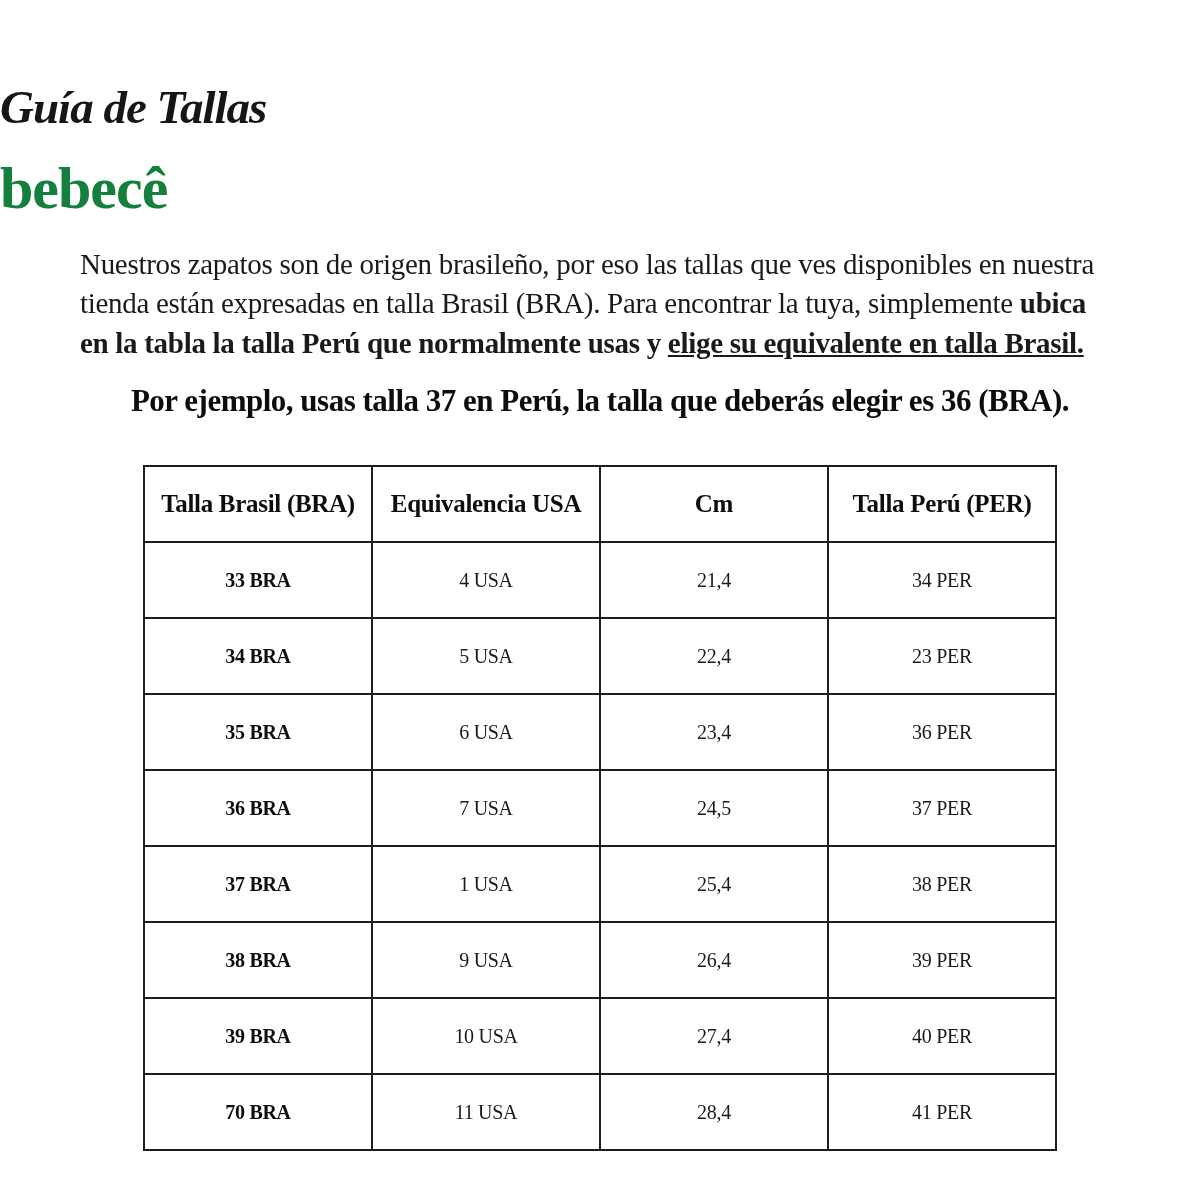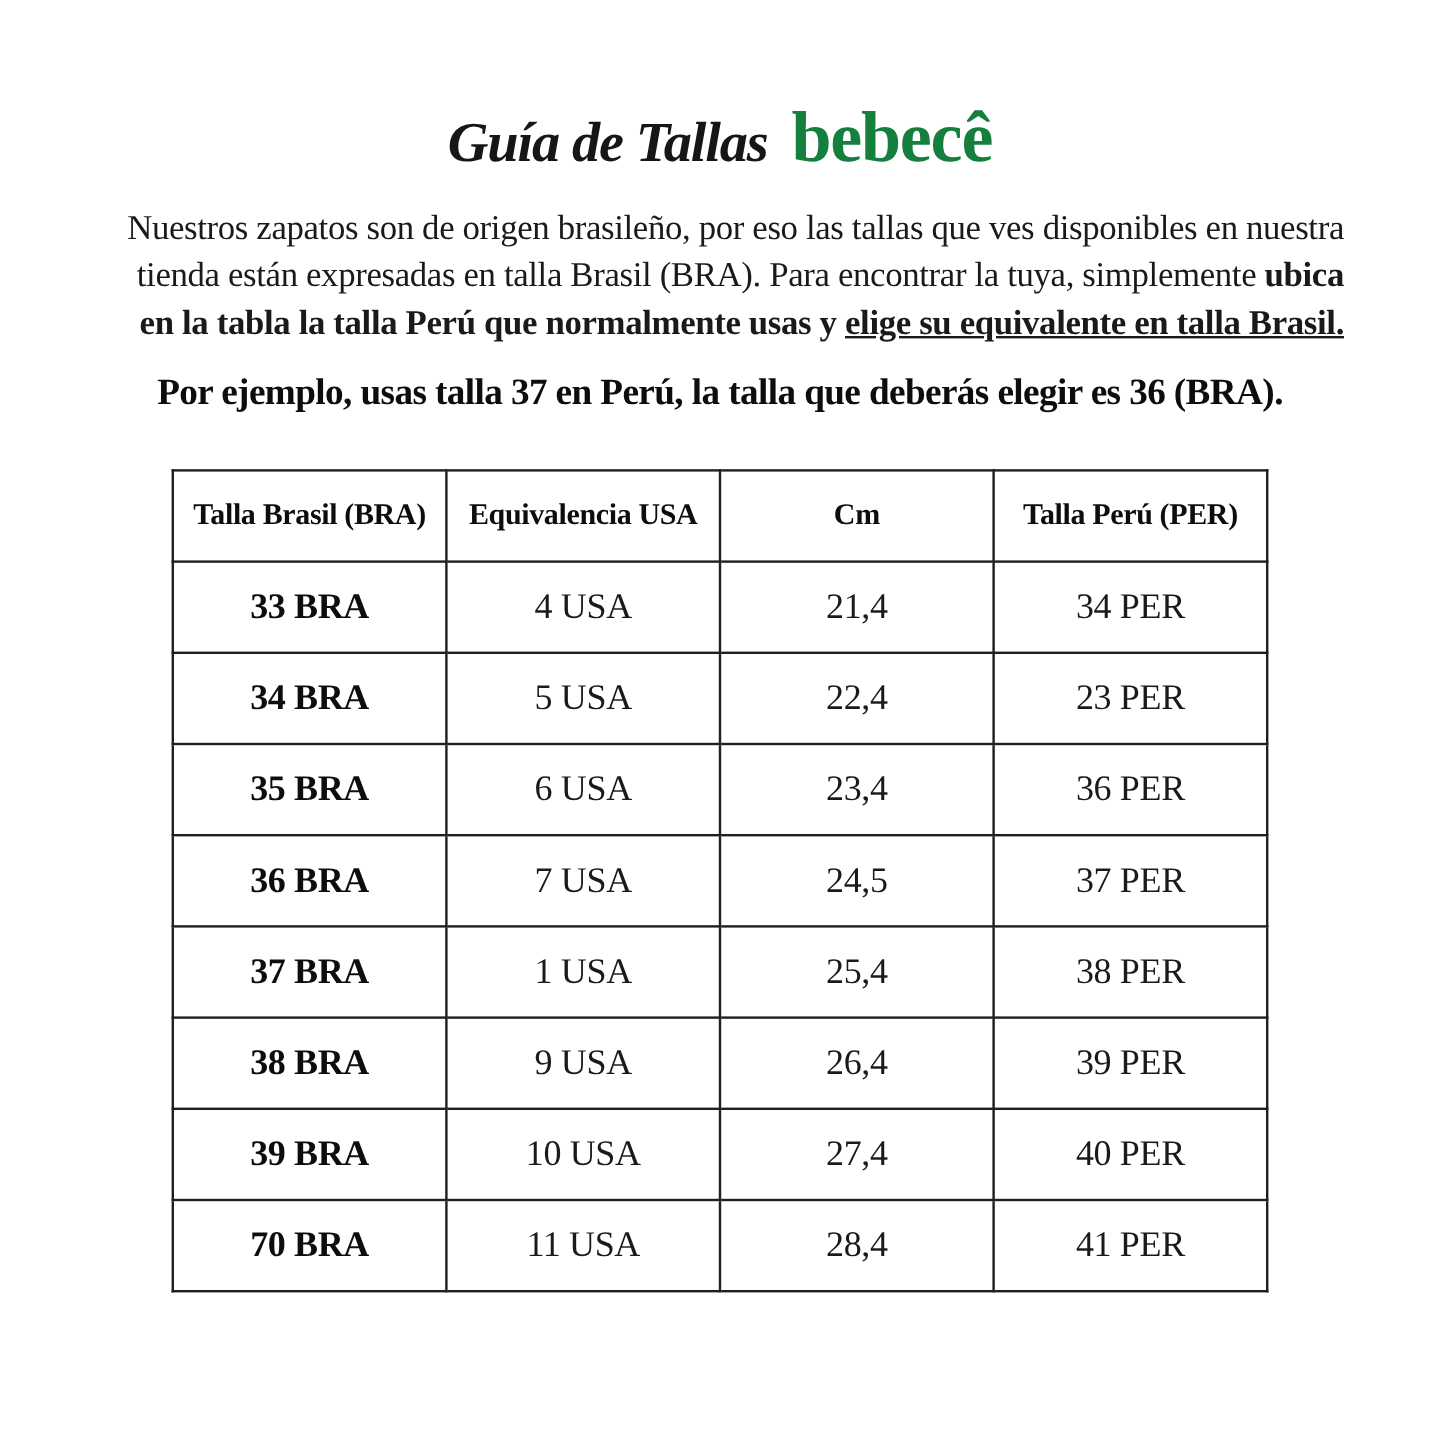--- a/index.html
+++ b/index.html
@@ -16,39 +16,40 @@
     width: 1200px;
     height: 1200px;
     background: #ffffff;
   }
   .title-row {
     display: flex;
     justify-content: center;
     align-items: baseline;
     gap: 20px;
     padding-top: 80px;
+    flex-direction: column;
   }
   .page-title {
     font-size: 47px;
     font-weight: bold;
     font-style: italic;
     letter-spacing: -1px;
     color: #161616;
   }
   .brand-logo {
     font-family: Liberation Serif, serif;
     font-size: 60px;
     font-weight: bold;
     color: #15803d;
     letter-spacing: -1px;
   }
   .intro {
     max-width: 1040px;
     margin: 22px auto 0 auto;
-    text-align: right;
+    text-align: left;
     font-size: 29px;
     line-height: 1.36;
     letter-spacing: -0.3px;
     color: #1a1a1a;
   }
   .intro .b { font-weight: bold; }
   .intro .bu { font-weight: bold; text-decoration: underline; }
   .example {
     margin-top: 20px;
     text-align: center;
@@ -72,21 +73,21 @@
     vertical-align: middle;
     height: 76px;
     letter-spacing: -0.3px;
   }
   table.size-table th {
     font-size: 25px;
     font-weight: bold;
     color: #0d0d0d;
   }
   table.size-table td {
-    font-size: 30px;
+    font-size: 20px;
     font-weight: normal;
     color: #1a1a1a;
   }
   table.size-table td.col-bra {
     font-weight: bold;
     color: #0d0d0d;
   }
 </style>
 </head>
 <body>

